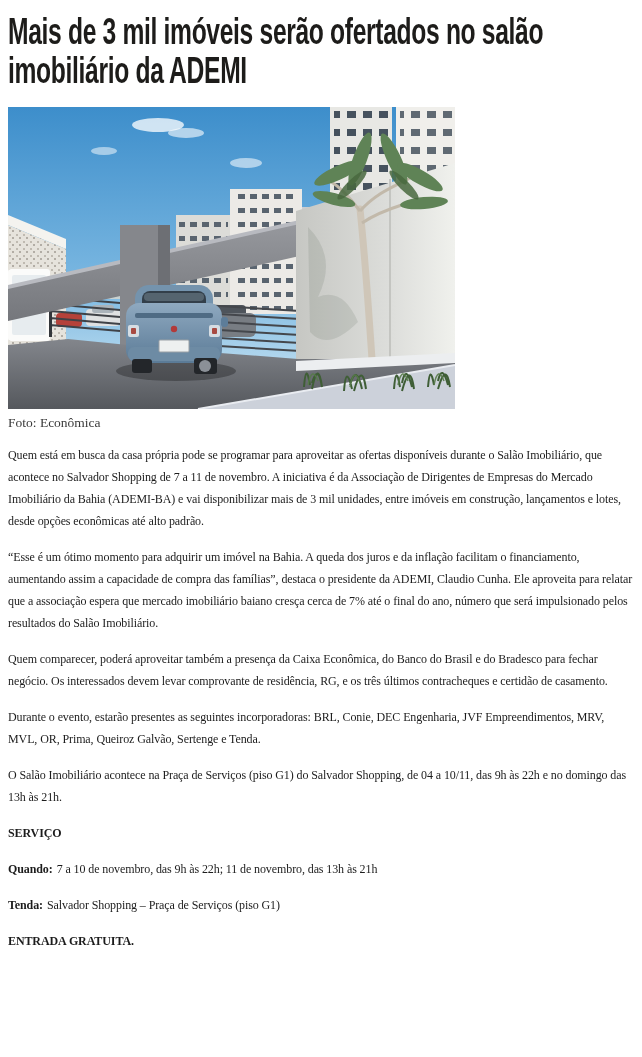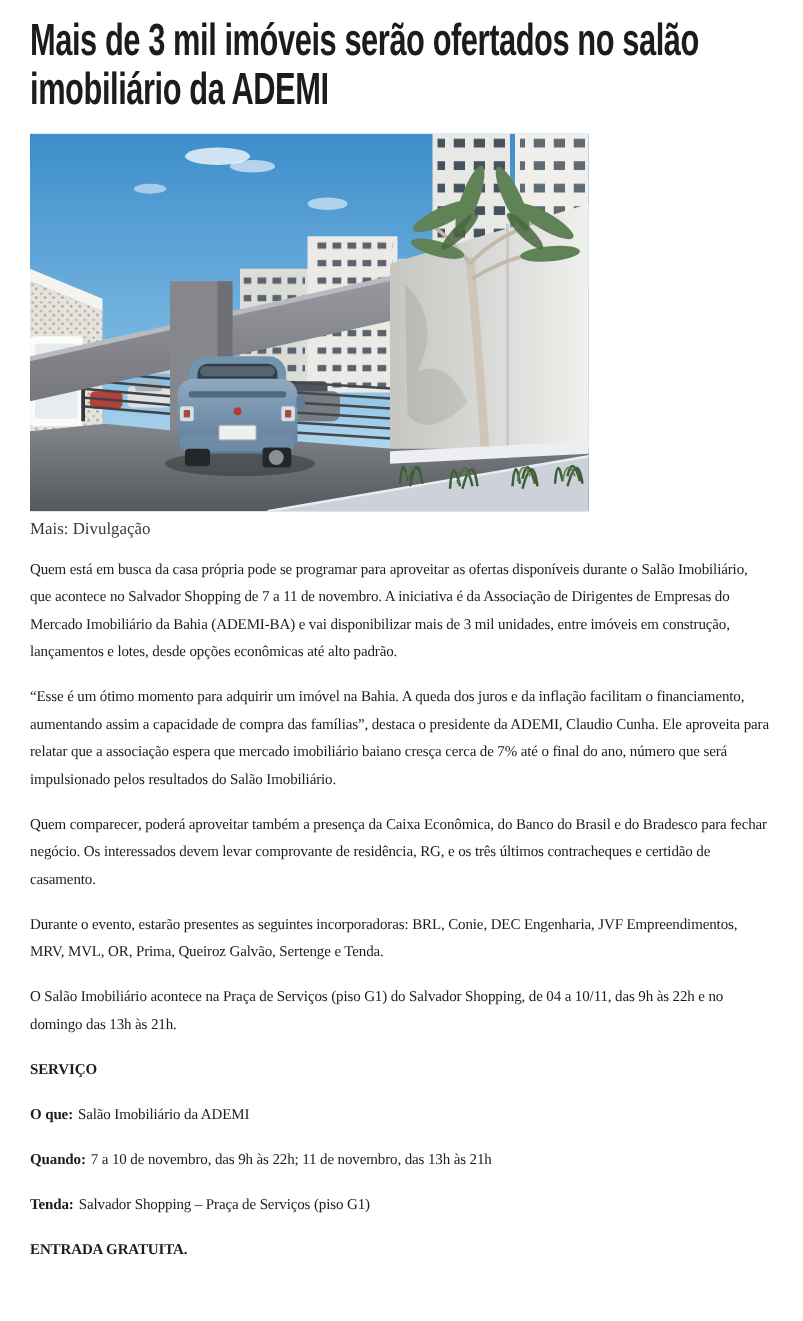--- a/index.html
+++ b/index.html
@@ -1,17 +1,17 @@
 <!DOCTYPE html>
 <html lang="pt"><head>
 <meta charset="utf-8">
 <style>
   html,body{margin:0;padding:0;background:#ffffff;}
   body{width:642px;overflow-x:hidden;font-family:"Liberation Serif",serif;color:#1c1c1c;}
-  .wrap{padding:0 24px;}
+  .wrap{padding:0 8px;}
 
   .headline{
     font-family:"Liberation Sans",sans-serif;
     font-weight:700;
     font-size:36px;
     line-height:39px;
     letter-spacing:-0.5px;
     color:#1d1c1a;
     margin:12px 0 17px 0;
     width:920px;
@@ -183,34 +183,31 @@
       <rect x="123" y="221" width="5" height="6" rx="1" fill="#a84a42"></rect>
       <rect x="204" y="221" width="5" height="6" rx="1" fill="#a84a42"></rect>
       <rect x="120" y="240" width="92" height="14" rx="6" fill="#6d8ba4"></rect>
       <rect x="151" y="233" width="30" height="12" rx="1" fill="#eef0f0" stroke="#9aa0a5" stroke-width="1"></rect>
       <circle cx="166" cy="222" r="3.2" fill="#b23a3a"></circle>
       <rect x="124" y="252" width="20" height="14" rx="3" fill="#23262a"></rect>
       <rect x="186" y="251" width="23" height="16" rx="3" fill="#23262a"></rect>
       <ellipse cx="197" cy="259" rx="6" ry="6" fill="#8b9097"></ellipse>
       <rect x="213" y="210" width="7" height="10" rx="3" fill="#5d7d99"></rect>
     </svg>
-    <figcaption>Mais: Divulgação</figcaption>
+    <figcaption>Foto: Econômica</figcaption>
   </figure>
 
   <p class="body">Quem está em busca da casa própria pode se programar para aproveitar as ofertas disponíveis durante o Salão Imobiliário, que acontece no Salvador Shopping de 7 a 11 de novembro. A iniciativa é da Associação de Dirigentes de Empresas do Mercado Imobiliário da Bahia (ADEMI-BA) e vai disponibilizar mais de 3 mil unidades, entre imóveis em construção, lançamentos e lotes, desde opções econômicas até alto padrão.</p>
   <p class="body">“Esse é um ótimo momento para adquirir um imóvel na Bahia. A queda dos juros e da inflação facilitam o financiamento, aumentando assim a capacidade de compra das famílias”, destaca o presidente da ADEMI, Claudio Cunha. Ele aproveita para relatar que a associação espera que mercado imobiliário baiano cresça cerca de 7% até o final do ano, número que será impulsionado pelos resultados do Salão Imobiliário.</p>
   <p class="body">Quem comparecer, poderá aproveitar também a presença da Caixa Econômica, do Banco do Brasil e do Bradesco para fechar negócio. Os interessados devem levar comprovante de residência, RG, e os três últimos contracheques e certidão de casamento.</p>
   <p class="body">Durante o evento, estarão presentes as seguintes incorporadoras: BRL, Conie, DEC Engenharia, JVF Empreendimentos, MRV, MVL, OR, Prima, Queiroz Galvão, Sertenge e Tenda.</p>
   <p class="body">O Salão Imobiliário acontece na Praça de Serviços (piso G1) do Salvador Shopping, de 04 a 10/11, das 9h às 22h e no domingo das 13h às 21h.</p>
 
   <p class="body bold">SERVIÇO</p>
 
-  <p class="body">
-    <span class="svc-label">O que:</span><span>Salão Imobiliário da ADEMI</span>
-  </p>
   <p class="body">
     <span class="svc-label">Quando:</span><span>7 a 10 de novembro, das 9h às 22h; 11 de novembro, das 13h às 21h</span>
   </p>
   <p class="body">
     <span class="svc-label">Tenda:</span><span>Salvador Shopping – Praça de Serviços (piso G1)</span>
   </p>
 
   <p class="body bold">ENTRADA GRATUITA.</p>
 
 </div>

